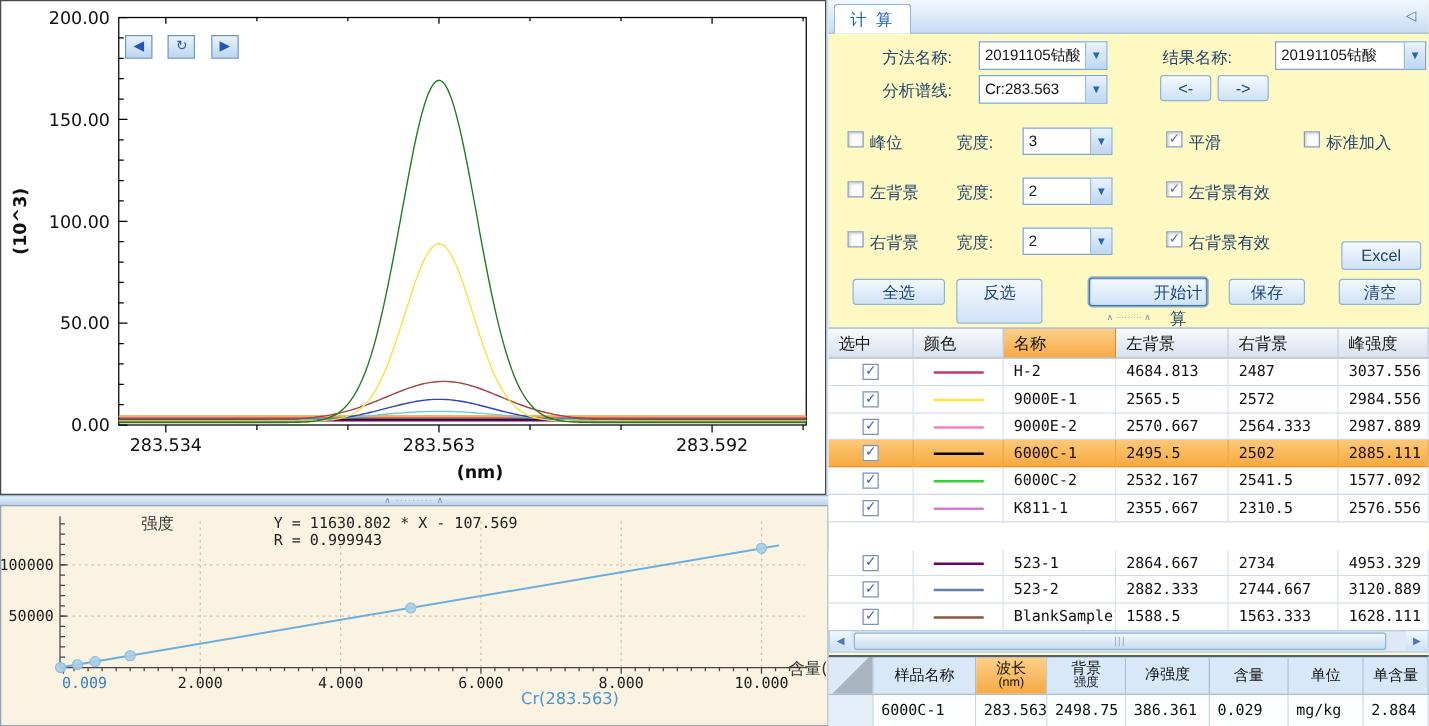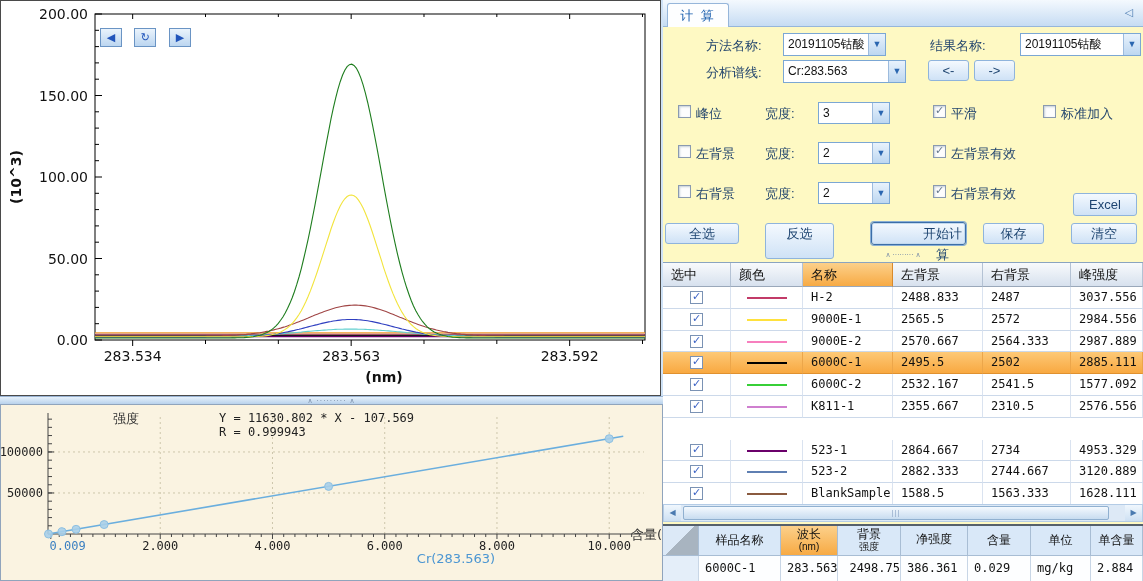--- a/index.html
+++ b/index.html
@@ -286,21 +286,21 @@
       <span class="cval">20191105钴酸</span>
       <span class="carr">▼</span>
     </div>
     <span class="flabel" style="left:267px;top:37px">结果名称:</span>
     <div class="combo" style="left:357px;top:33px;width:121px">
       <span class="cval">20191105钴酸</span>
       <span class="carr">▼</span>
     </div>
 
     <span class="flabel" style="left:43px;top:64px">分析谱线:</span>
-    <div class="combo" style="left:120px;top:60px;width:123px">
+    <div class="combo" style="left:120px;top:60px;width:103px">
       <span class="cval">Cr:283.563</span>
       <span class="carr">▼</span>
     </div>
     <span class="btn" style="left:265px;top:60px;width:41px;height:21px;line-height:19px">&lt;-</span>
     <span class="btn" style="left:311px;top:60px;width:41px;height:21px;line-height:19px">-&gt;</span>
 
     <span class="cb" style="left:15px;top:105px"></span>
     <span class="flabel" style="left:33px;top:105px">峰位</span>
     <span class="flabel" style="left:102px;top:105px">宽度:</span>
     <div class="combo" style="left:155px;top:102px;width:72px;height:22px">
@@ -327,40 +327,40 @@
     <span class="flabel" style="left:102px;top:185px">宽度:</span>
     <div class="combo" style="left:155px;top:182px;width:72px;height:22px">
       <span class="cval">2</span>
       <span class="carr">▼</span>
     </div>
     <span class="cb checked" style="left:270px;top:185px"></span>
     <span class="flabel" style="left:288px;top:185px">右背景有效</span>
 
     <span class="btn" style="left:410px;top:193px;width:64px;height:23px;line-height:21px">Excel</span>
 
-    <span class="btn" style="left:2px;top:223px;width:74px;height:21px;line-height:19px">全选</span>
+    <span class="btn" style="left:19px;top:223px;width:74px;height:21px;line-height:19px">全选</span>
     <span class="btn" style="left:102px;top:223px;width:69px;height:36px;line-height:19px">反选</span>
     <span class="btn focused" style="left:208px;top:222px;width:95px;height:23px;line-height:21px">开始计算</span>
     <span class="btn" style="left:320px;top:223px;width:61px;height:21px;line-height:19px">保存</span>
     <span class="btn" style="left:408px;top:223px;width:66px;height:21px;line-height:19px">清空</span>
 
     <div style="position:absolute;left:0;top:249px;width:480px;height:13px;text-align:center;color:#7a8ea8;font-size:7px;line-height:11px">∧ ········· ∧</div>
 
     <div id="sample-table">
         <div class="sth" style="left: 0px; width: 68px;">选中</div>
         <div class="sth" style="left: 68px; width: 72px;">颜色</div>
         <div class="sth hl" style="left: 140px; width: 90px;">名称</div>
         <div class="sth" style="left: 230px; width: 90px;">左背景</div>
         <div class="sth" style="left: 320px; width: 88px;">右背景</div>
         <div class="sth" style="left: 408px; width: 72px;">峰强度</div>
         <div class="strow" style="top: 24px;">
           <div class="stcell" style="left: 0px; width: 68px;"></div>
           <div class="stcell" style="left: 68px; width: 72px;"></div>
           <div class="stcell" style="left: 140px; width: 90px;">H-2</div>
-          <div class="stcell" style="left: 230px; width: 90px;">2488.833</div>
+          <div class="stcell" style="left: 230px; width: 90px;">4684.813</div>
           <div class="stcell" style="left: 320px; width: 88px;">2487</div>
           <div class="stcell" style="left: 408px; width: 72px;">3037.556</div>
           <span class="tcb" style="left: 27px; top: 4px;"></span>
           <span class="swatch" style="left: 84px; top: 10px; background: rgb(194, 59, 104);"></span>
         </div>
         <div class="strow" style="top: 45.8px;">
           <div class="stcell" style="left: 0px; width: 68px;"></div>
           <div class="stcell" style="left: 68px; width: 72px;"></div>
           <div class="stcell" style="left: 140px; width: 90px;">9000E-1</div>
           <div class="stcell" style="left: 230px; width: 90px;">2565.5</div>
@@ -468,20 +468,20 @@
         </div>
         <div class="rth single" style="left: 368px; width: 60px;">
           <span class="l1">单位</span>
         </div>
         <div class="rth single" style="left: 428px; width: 52px;">
           <span class="l1">单含量</span>
         </div>
         <div class="rtd" style="left: 0px; width: 36px; background: rgb(228, 238, 249);"></div>
         <div class="rtd" style="left: 36px; width: 82px;">6000C-1</div>
         <div class="rtd" style="left: 118px; width: 57px;">283.563</div>
-        <div class="rtd" style="left: 175px; width: 63px; text-align: right;">2498.75</div>
+        <div class="rtd" style="left: 175px; width: 63px;">2498.75</div>
         <div class="rtd" style="left: 238px; width: 67px;">386.361</div>
         <div class="rtd" style="left: 305px; width: 63px;">0.029</div>
         <div class="rtd" style="left: 368px; width: 60px;">mg/kg</div>
         <div class="rtd" style="left: 428px; width: 52px;">2.884</div>
       </div>
   </div>
 </div>
 
 </body></html>

